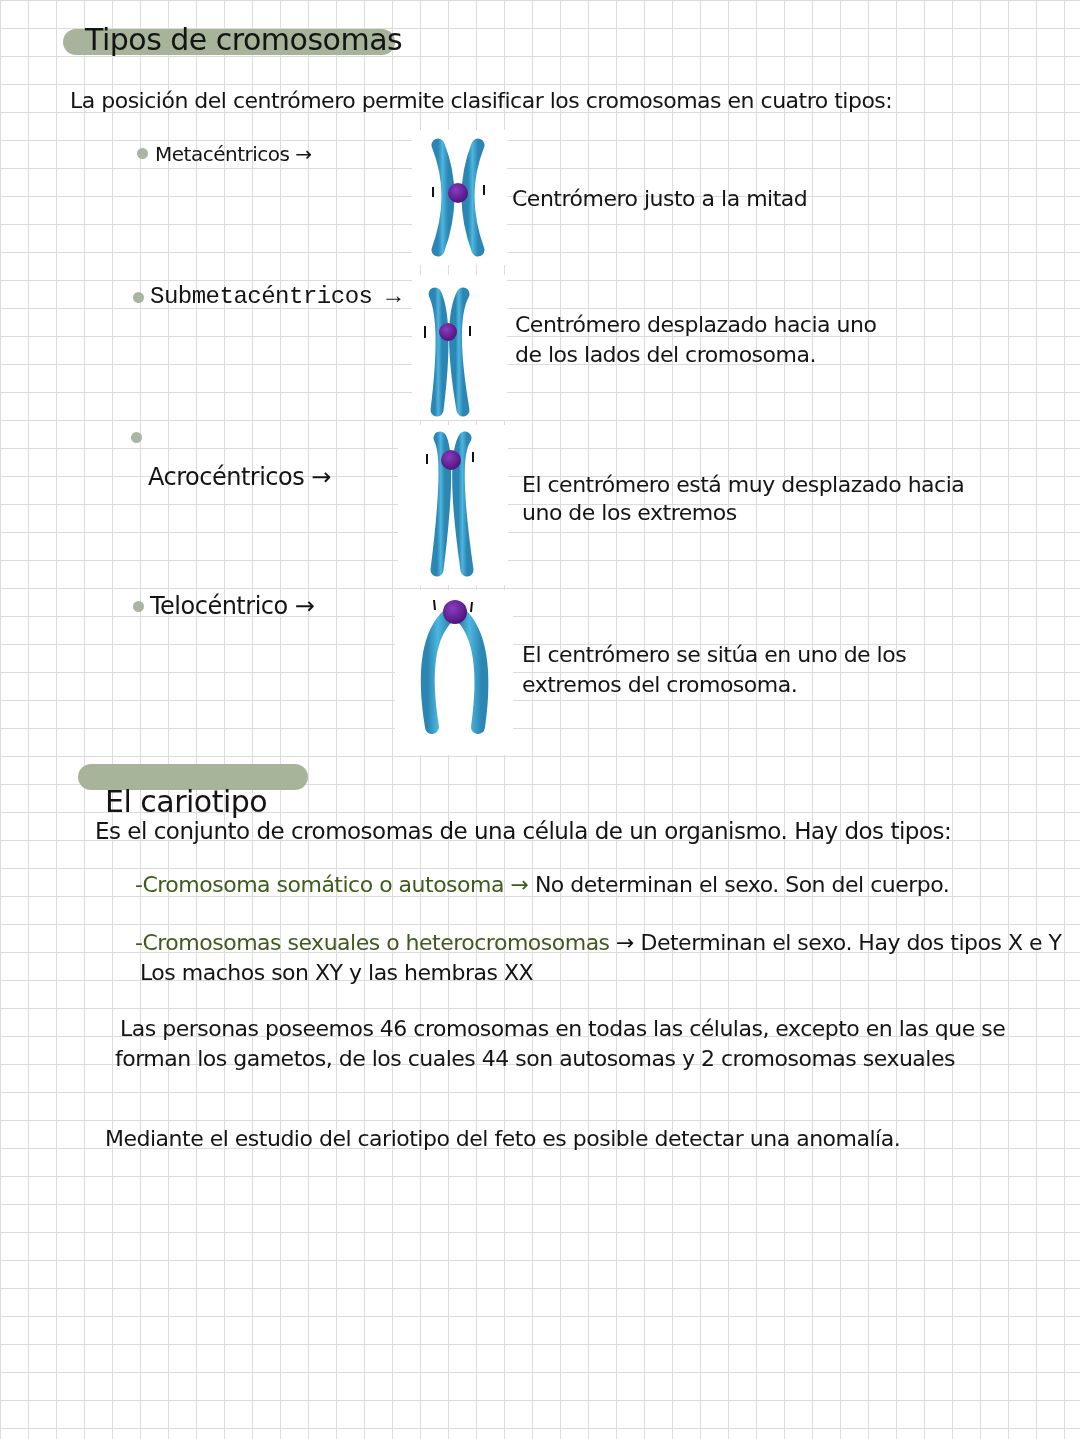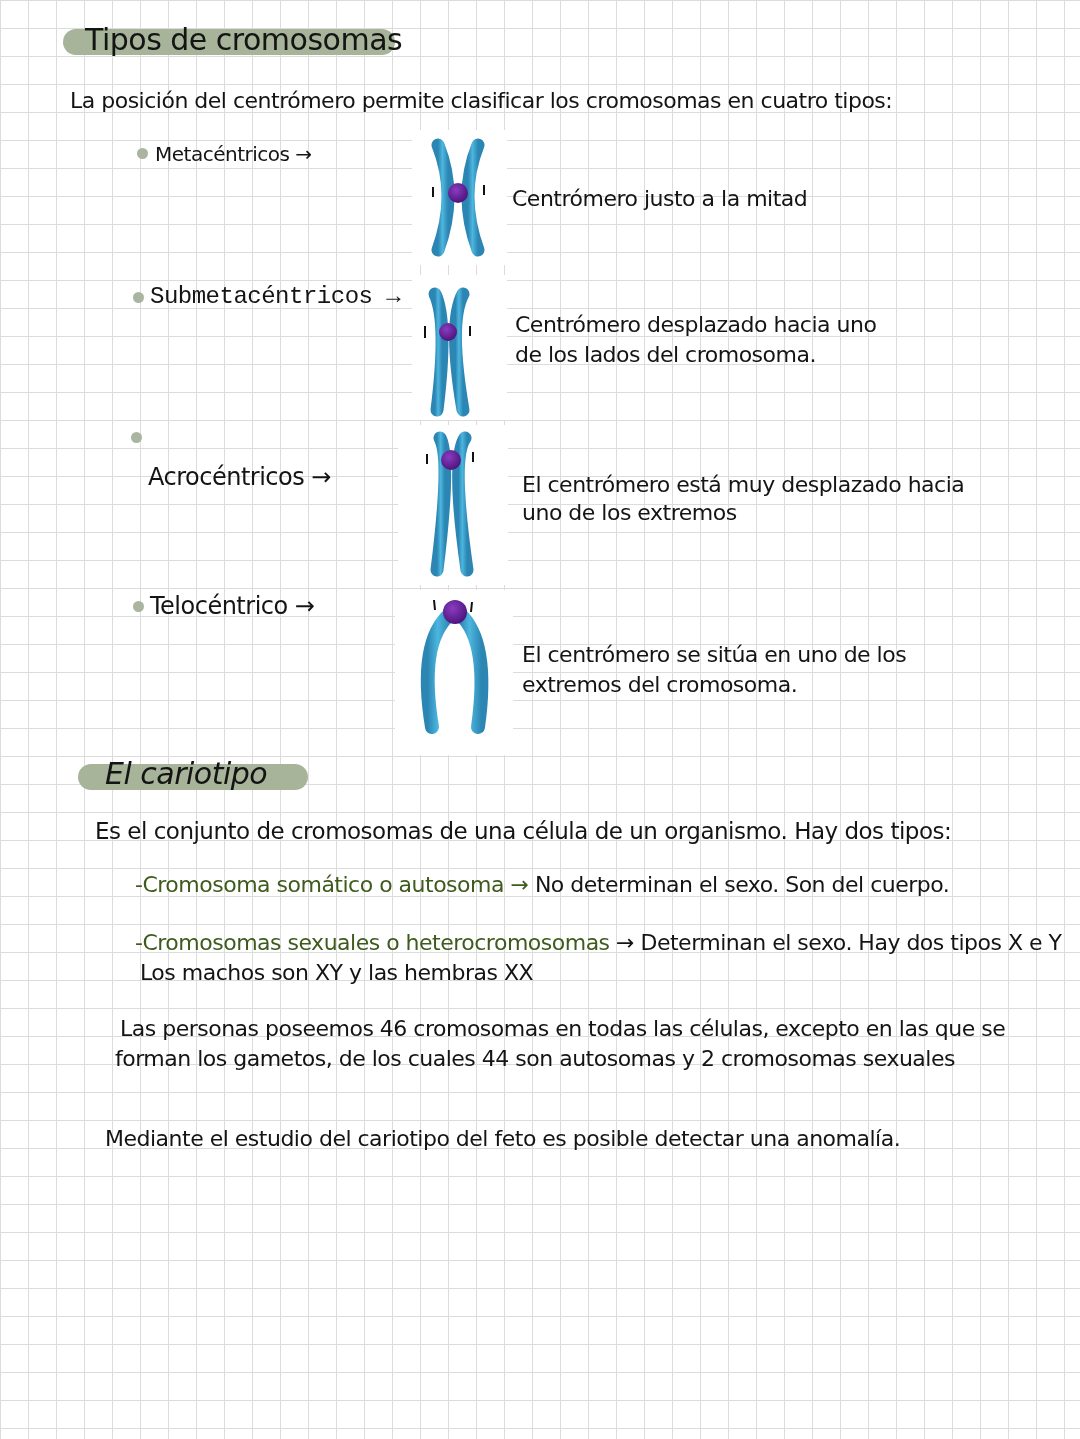--- a/index.html
+++ b/index.html
@@ -86,21 +86,21 @@
   <path d="M40 22 Q8 50 22 135" stroke="url(#arm)" stroke-width="14" fill="none" stroke-linecap="round"></path>
   <path d="M50 22 Q80 50 68 135" stroke="url(#arm)" stroke-width="14" fill="none" stroke-linecap="round"></path>
   <circle cx="45" cy="20" r="12" fill="url(#cen)"></circle>
   <line x1="24" y1="8" x2="25" y2="18" stroke="#111" stroke-width="2"></line>
     <line x1="62" y1="10" x2="61" y2="20" stroke="#111" stroke-width="2"></line>
 </svg>
 <div class="t body" style="left:522px;top:642px;">El centrómero se sitúa en uno de los</div>
 <div class="t body" style="left:522px;top:672px;">extremos del cromosoma.</div>
 
 <div class="hl" style="left:78px;top:764px;width:230px;"></div>
-<div class="t title" style="left:105px;top:756px;font-style:italic;">El cariotipo</div>
+<div class="t title" style="left:105px;top:784px;">El cariotipo</div>
 <div class="t body" style="left:95px;top:818px;font-size:23px;">Es el conjunto de cromosomas de una célula de un organismo. Hay dos tipos:</div>
 
 <div class="t body" style="left:135px;top:872px;">
   <span class="green">-Cromosoma somático o autosoma</span> <span class="green">→</span> <span>No determinan el sexo. Son del cuerpo.</span>
 </div>
 <div class="t body" style="left:135px;top:930px;">
   <span class="green">-Cromosomas sexuales o heterocromosomas</span> <span>→</span> <span>Determinan el sexo. Hay dos tipos X e Y</span>
 </div>
 <div class="t body" style="left:140px;top:960px;">Los machos son XY y las hembras XX</div>
 

